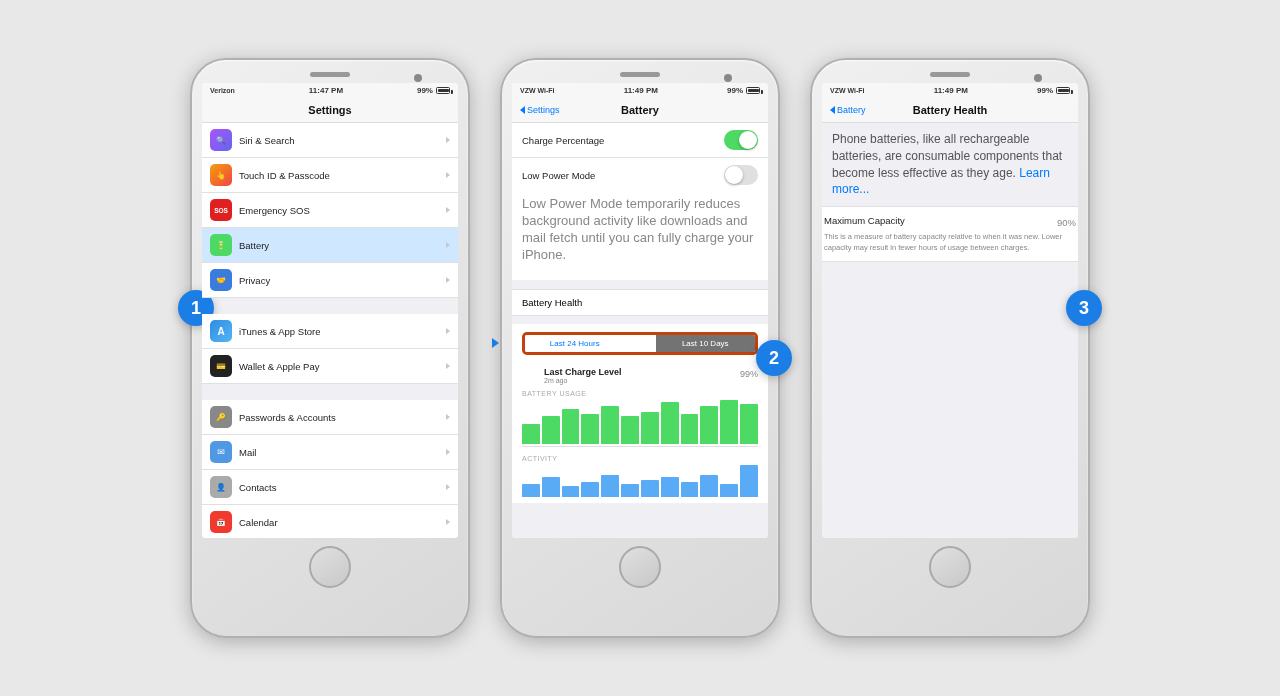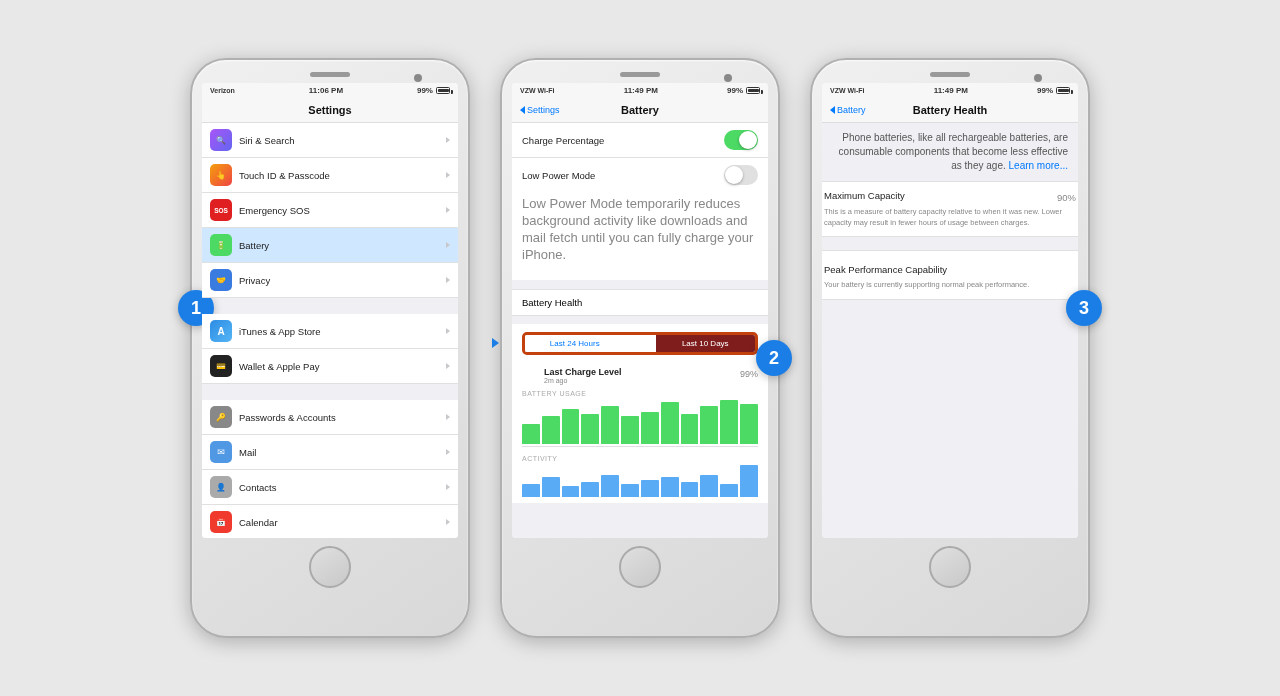--- a/index.html
+++ b/index.html
@@ -312,21 +312,21 @@
 
     .tab-btn {
       flex: 1;
       padding: 4px 0;
       font-size: 8px;
       text-align: center;
       cursor: pointer;
     }
 
     .tab-btn.active {
-      background: #7f1d1d;
+      background: #737373;
       color: white;
     }
 
     .tab-btn.inactive {
       background: white;
       color: #007aff;
     }
 
     
     .charge-level {
@@ -400,24 +400,23 @@
     .health-screen {
       flex: 1;
       background: #efeff4;
       display: flex;
       flex-direction: column;
     }
 
     .health-intro {
       background: #efeff4;
       padding: 8px 10px;
-      font-size: 10px;
+      font-size: 12px;
       color: #555;
       line-height: 1.4;
-      text-align: right;
     }
 
     .health-intro a {
       color: #007aff;
       text-decoration: none;
     }
 
     .health-section {
       background: white;
       margin-bottom: 1px;
@@ -495,21 +494,21 @@
       <span>1</span>
     </div>
     <div class="phone-top">
       <div class="phone-speaker"></div>
       <div class="phone-camera"></div>
     </div>
     <div class="phone-screen">
 
       <div class="status-bar">
         <span style="font-size:7px;">Verizon</span>
-        <span>11:06 PM</span>
+        <span>11:47 PM</span>
         <div class="status-right">
           <span>99%</span>
           <div class="battery-icon-small">
             <div class="battery-fill"></div>
           </div>
         </div>
       </div>
 
       <div class="nav-bar">
         <span class="nav-title">Settings</span>
@@ -742,22 +741,18 @@
           Phone batteries, like all rechargeable batteries, are consumable components that become less effective as they age. <a>Learn more...</a>
         </div>
         <div class="health-section">
           <div style="display:flex;justify-content:space-between;align-items:center;">
             <span class="health-section-title">Maximum Capacity</span>
             <span style="font-size:9.5px;color:#888;">90%</span>
           </div>
           <div class="health-section-desc">This is a measure of battery capacity relative to when it was new. Lower capacity may result in fewer hours of usage between charges.</div>
         </div>
         <div class="health-divider"></div>
-        <div class="health-section">
-          <span class="health-section-title">Peak Performance Capability</span>
-          <div class="health-section-desc">Your battery is currently supporting normal peak performance.</div>
-        </div>
       </div>
     </div>
     <div class="phone-home-btn"></div>
   </div>
 
 </div>
 
 </body></html>

